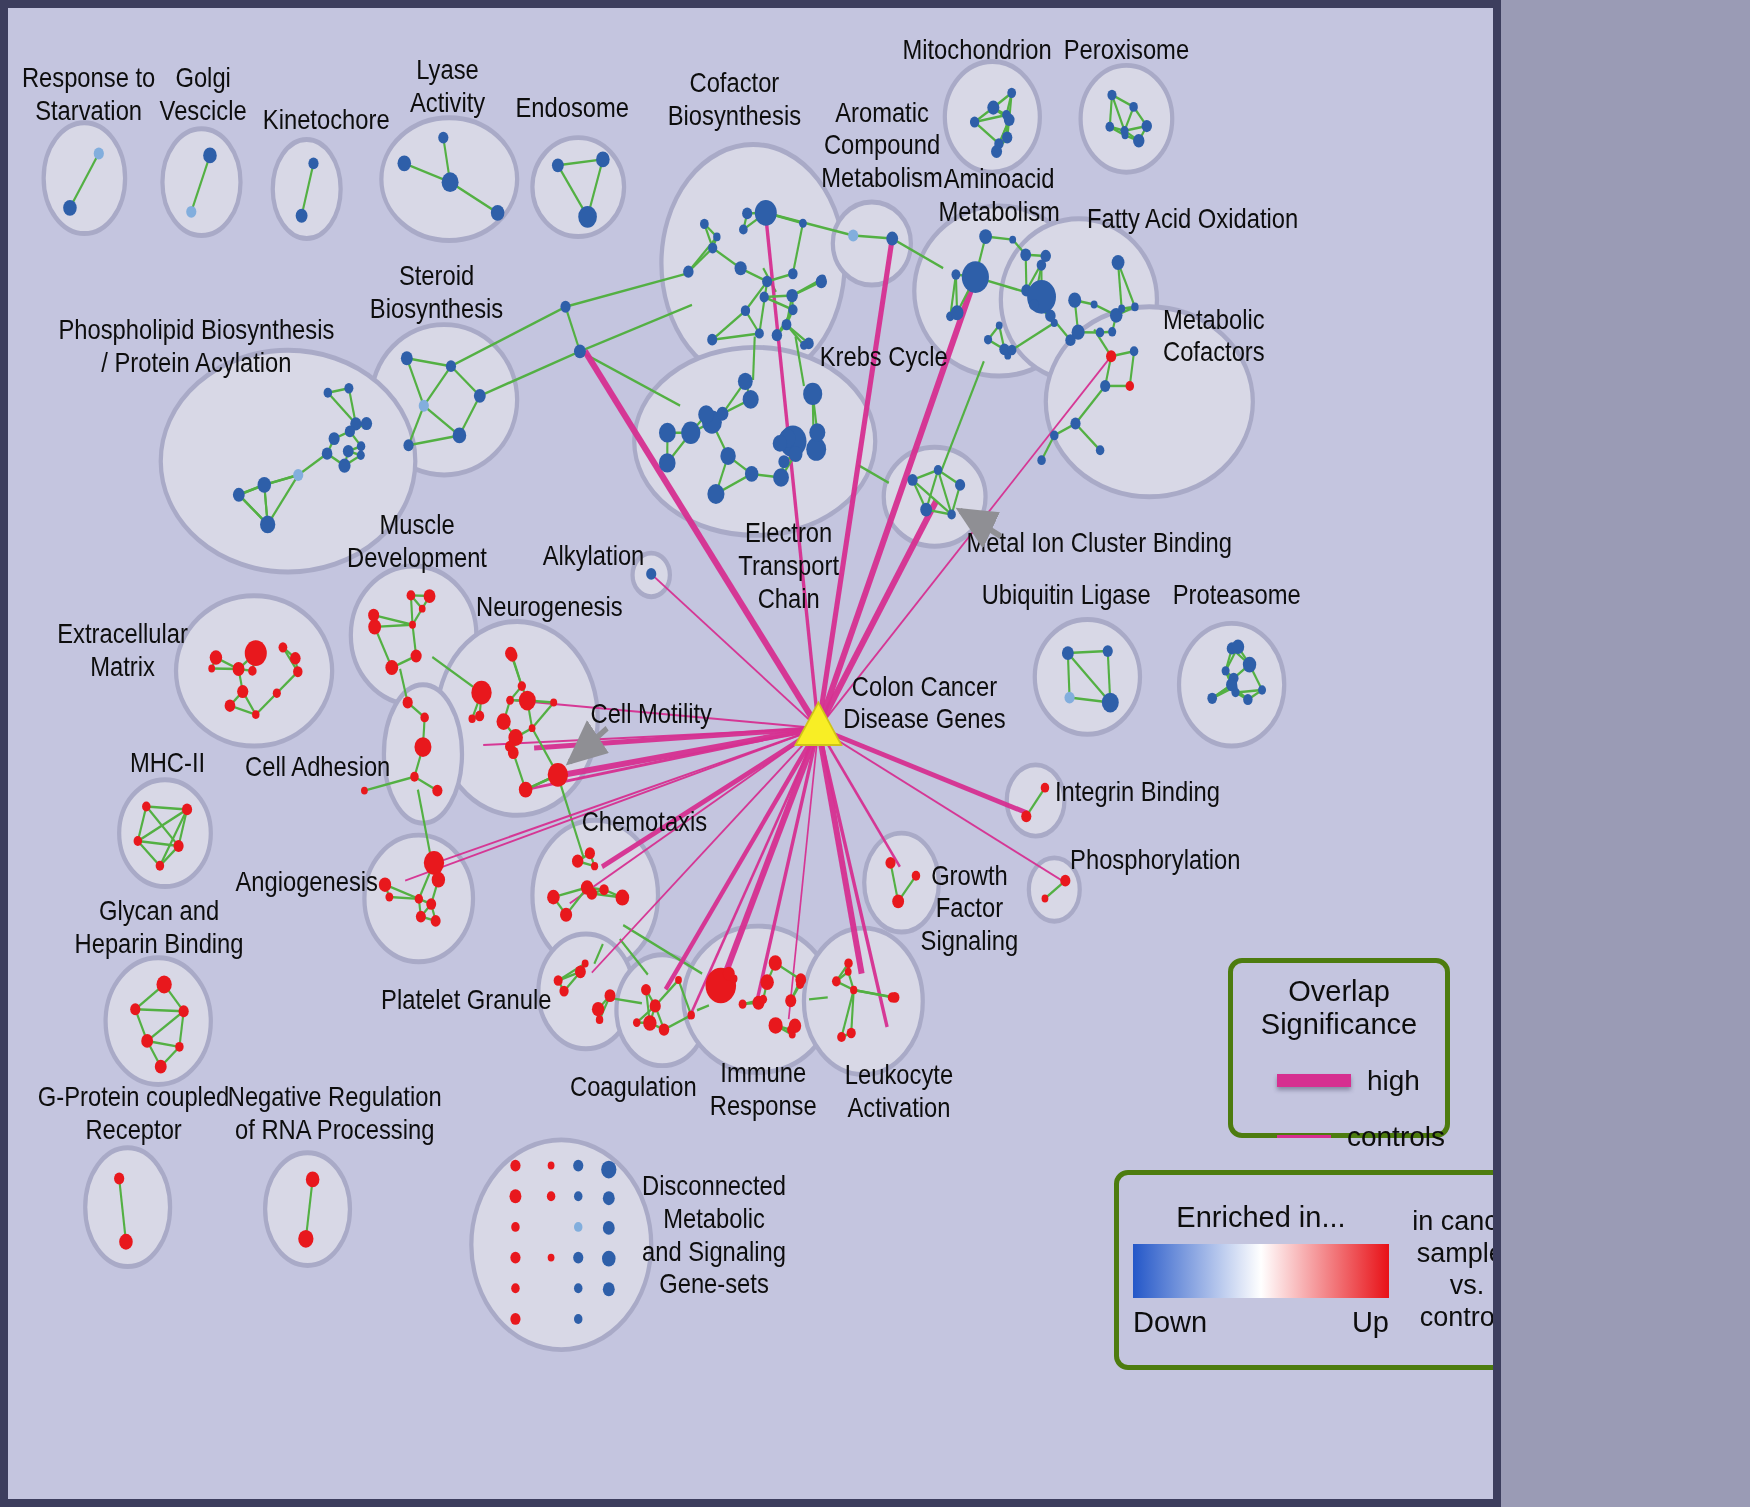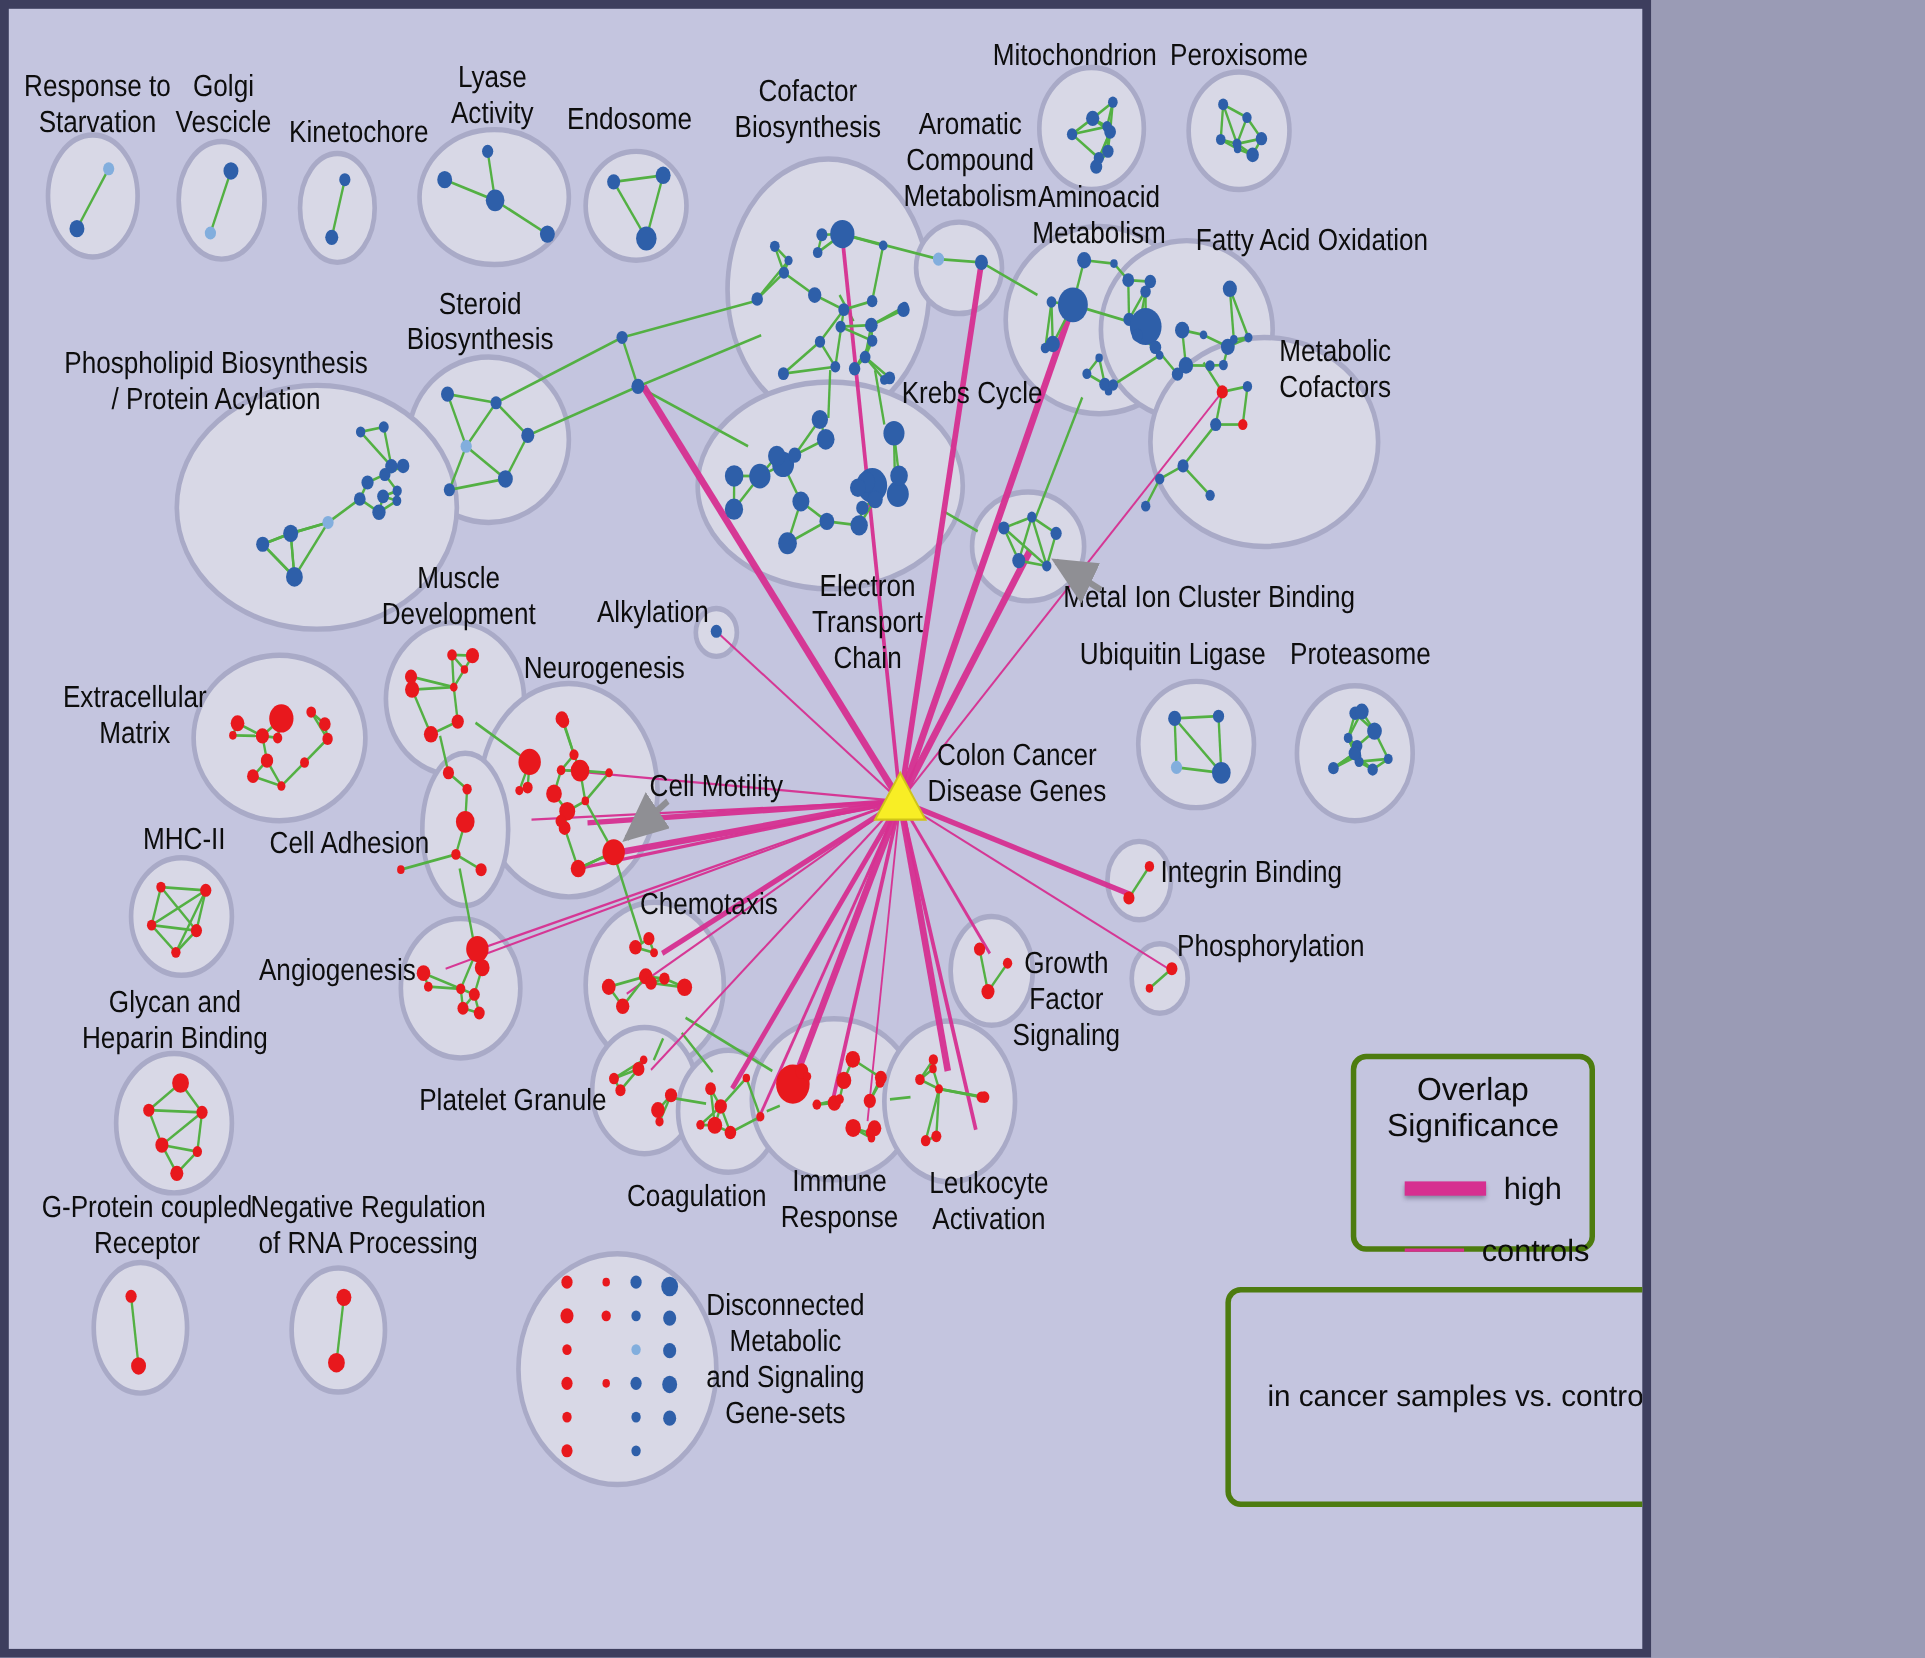--- a/index.html
+++ b/index.html
@@ -836,16 +836,24 @@
       <span class="line-sample high"></span>
       <span class="legend-label">high</span>
     </div>
     <div class="legend-row">
       <span class="line-sample moderate"></span>
       <span class="legend-label">controls</span>
     </div>
   </div>
 
   <div class="legend-box enriched">
+    <div class="enriched-left">
+      <div class="legend-title">Enriched in...</div>
+      <div class="gradient-bar" style="background: linear-gradient(90deg, rgb(36, 87, 200) 0%, rgb(255, 255, 255) 50%, rgb(232, 17, 23) 100%);"></div>
+      <div class="updown">
+        <span>Down</span>
+        <span>Up</span>
+      </div>
+    </div>
     <div class="enriched-note">in cancer samples vs. controls</div>
   </div>
 
 </div>
 
 </body></html>

